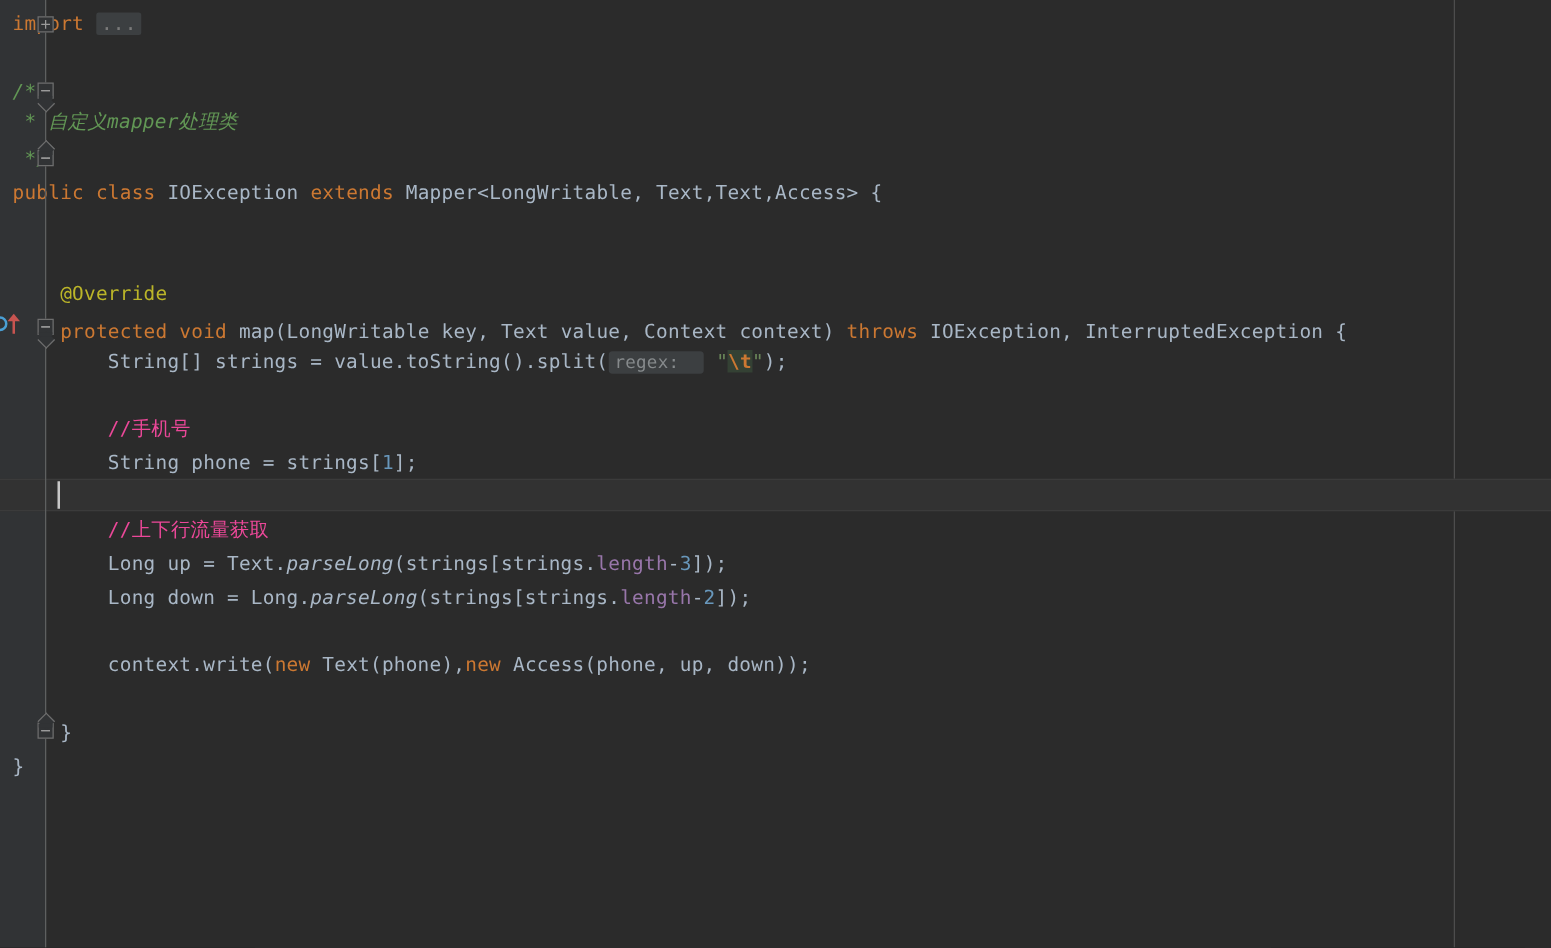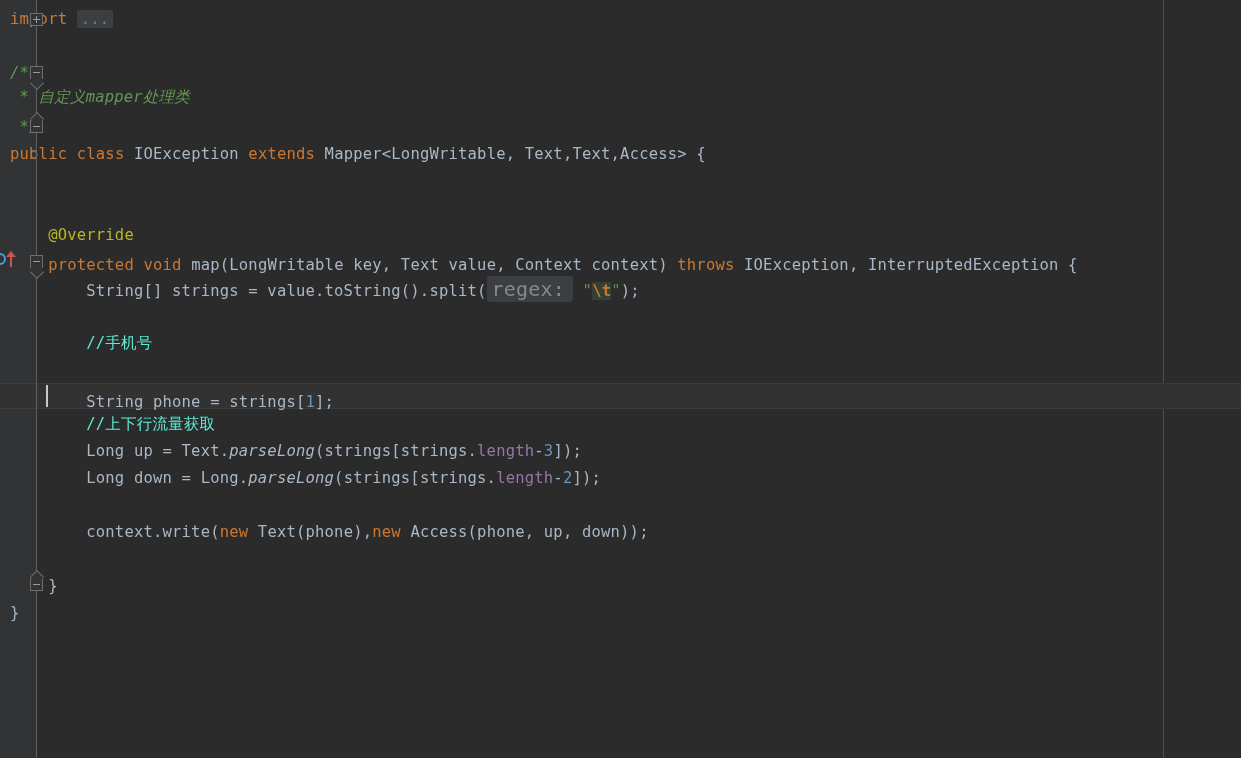--- a/index.html
+++ b/index.html
@@ -90,30 +90,30 @@
     background: #c8c8c8;
   }
 
   
   .kw      { color: #cc7832; }            
   .type    { color: #a9b7c6; }
   .punct   { color: #a9b7c6; }
   .num     { color: #6897bb; }            
   .str     { color: #6a8759; }            
   .anno    { color: #bbb529; }            
-  .cmt     { color: #5eead4; }            
+  .cmt     { color: #ec4899; }            
   .doc     { color: #629755; font-style: italic; }  
   .fld     { color: #9876aa; }            
   .stat    { font-style: italic; }        
   .paramhint {
     color: #868a8c;
     background: #3c3f41;
     border-radius: 3px;
-    padding: 1px 8px 1px 5px;
-    font-size: 20px;
+    padding: 1px 20px 1px 5px;
+    font-size: 14px;
   }
   .escape {
     color: #cc7832;
     font-weight: bold;
     background: #344134;
   }
   .fold-ph {
     background: #3c3f41;
     color: #7a7a7a;
     border-radius: 2px;
@@ -171,21 +171,21 @@
       <div class="line" style="top: 84px;"><span class="txt"><span class="doc"> * 自定义mapper处理类</span></span></div>
       <div class="line" style="top: 114px;"><span class="txt"><span class="doc"> */</span></span></div>
       <div class="line" style="top: 141px;"><span class="txt"><span class="kw">public</span><span class="punct"> </span><span class="kw">class</span><span class="type"> IOException </span><span class="kw">extends</span><span class="type"> Mapper&lt;LongWritable, Text,Text,Access&gt; {</span></span></div>
       <div class="line" style="top: 168px;"><span class="txt"></span></div>
       <div class="line" style="top: 195px;"><span class="txt"></span></div>
       <div class="line" style="top: 222px;"><span class="txt"><span class="anno">    @Override</span></span></div>
       <div class="line" style="top: 252px;"><span class="txt"><span class="punct">    </span><span class="kw">protected</span><span class="punct"> </span><span class="kw">void</span><span class="type"> map</span><span class="type">(LongWritable key, Text value, Context context) </span><span class="kw">throws</span><span class="type"> IOException, InterruptedException {</span></span></div>
       <div class="line" style="top: 276px;"><span class="txt"><span class="type">        String[] strings = value.toString().split(</span><span class="paramhint">regex:</span><span class="punct"> </span><span class="str">"</span><span class="escape">\t</span><span class="str">"</span><span class="type">);</span></span></div>
       <div class="line" style="top: 303px;"><span class="txt"></span></div>
       <div class="line" style="top: 330px;"><span class="txt"><span class="cmt">        //手机号</span></span></div>
-      <div class="line" style="top: 357px; margin-top: 32px;"><span class="txt"><span class="type">        String phone = strings[</span><span class="num">1</span><span class="type">];</span></span></div>
+      <div class="line" style="top: 357px;"><span class="txt"><span class="type">        String phone = strings[</span><span class="num">1</span><span class="type">];</span></span></div>
       <div class="line" style="top: 384px;"><span class="txt"></span></div>
       <div class="line" style="top: 411px;"><span class="txt"><span class="cmt">        //上下行流量获取</span></span></div>
       <div class="line" style="top: 438px;"><span class="txt"><span class="type">        Long up = Text.</span><span class="stat">parseLong</span><span class="type">(strings[strings.</span><span class="fld">length</span><span class="type">-</span><span class="num">3</span><span class="type">]);</span></span></div>
       <div class="line" style="top: 465px;"><span class="txt"><span class="type">        Long down = Long.</span><span class="stat">parseLong</span><span class="type">(strings[strings.</span><span class="fld">length</span><span class="type">-</span><span class="num">2</span><span class="type">]);</span></span></div>
       <div class="line" style="top: 492px;"><span class="txt"></span></div>
       <div class="line" style="top: 519px;"><span class="txt"><span class="type">        context.write(</span><span class="kw">new</span><span class="type"> Text(phone),</span><span class="kw">new</span><span class="type"> Access(phone, up, down));</span></span></div>
       <div class="line" style="top: 546px;"><span class="txt"></span></div>
       <div class="line" style="top: 573px;"><span class="txt"><span class="type">    }</span></span></div>
       <div class="line" style="top: 600px;"><span class="txt"><span class="type">}</span></span></div>
     </div>

